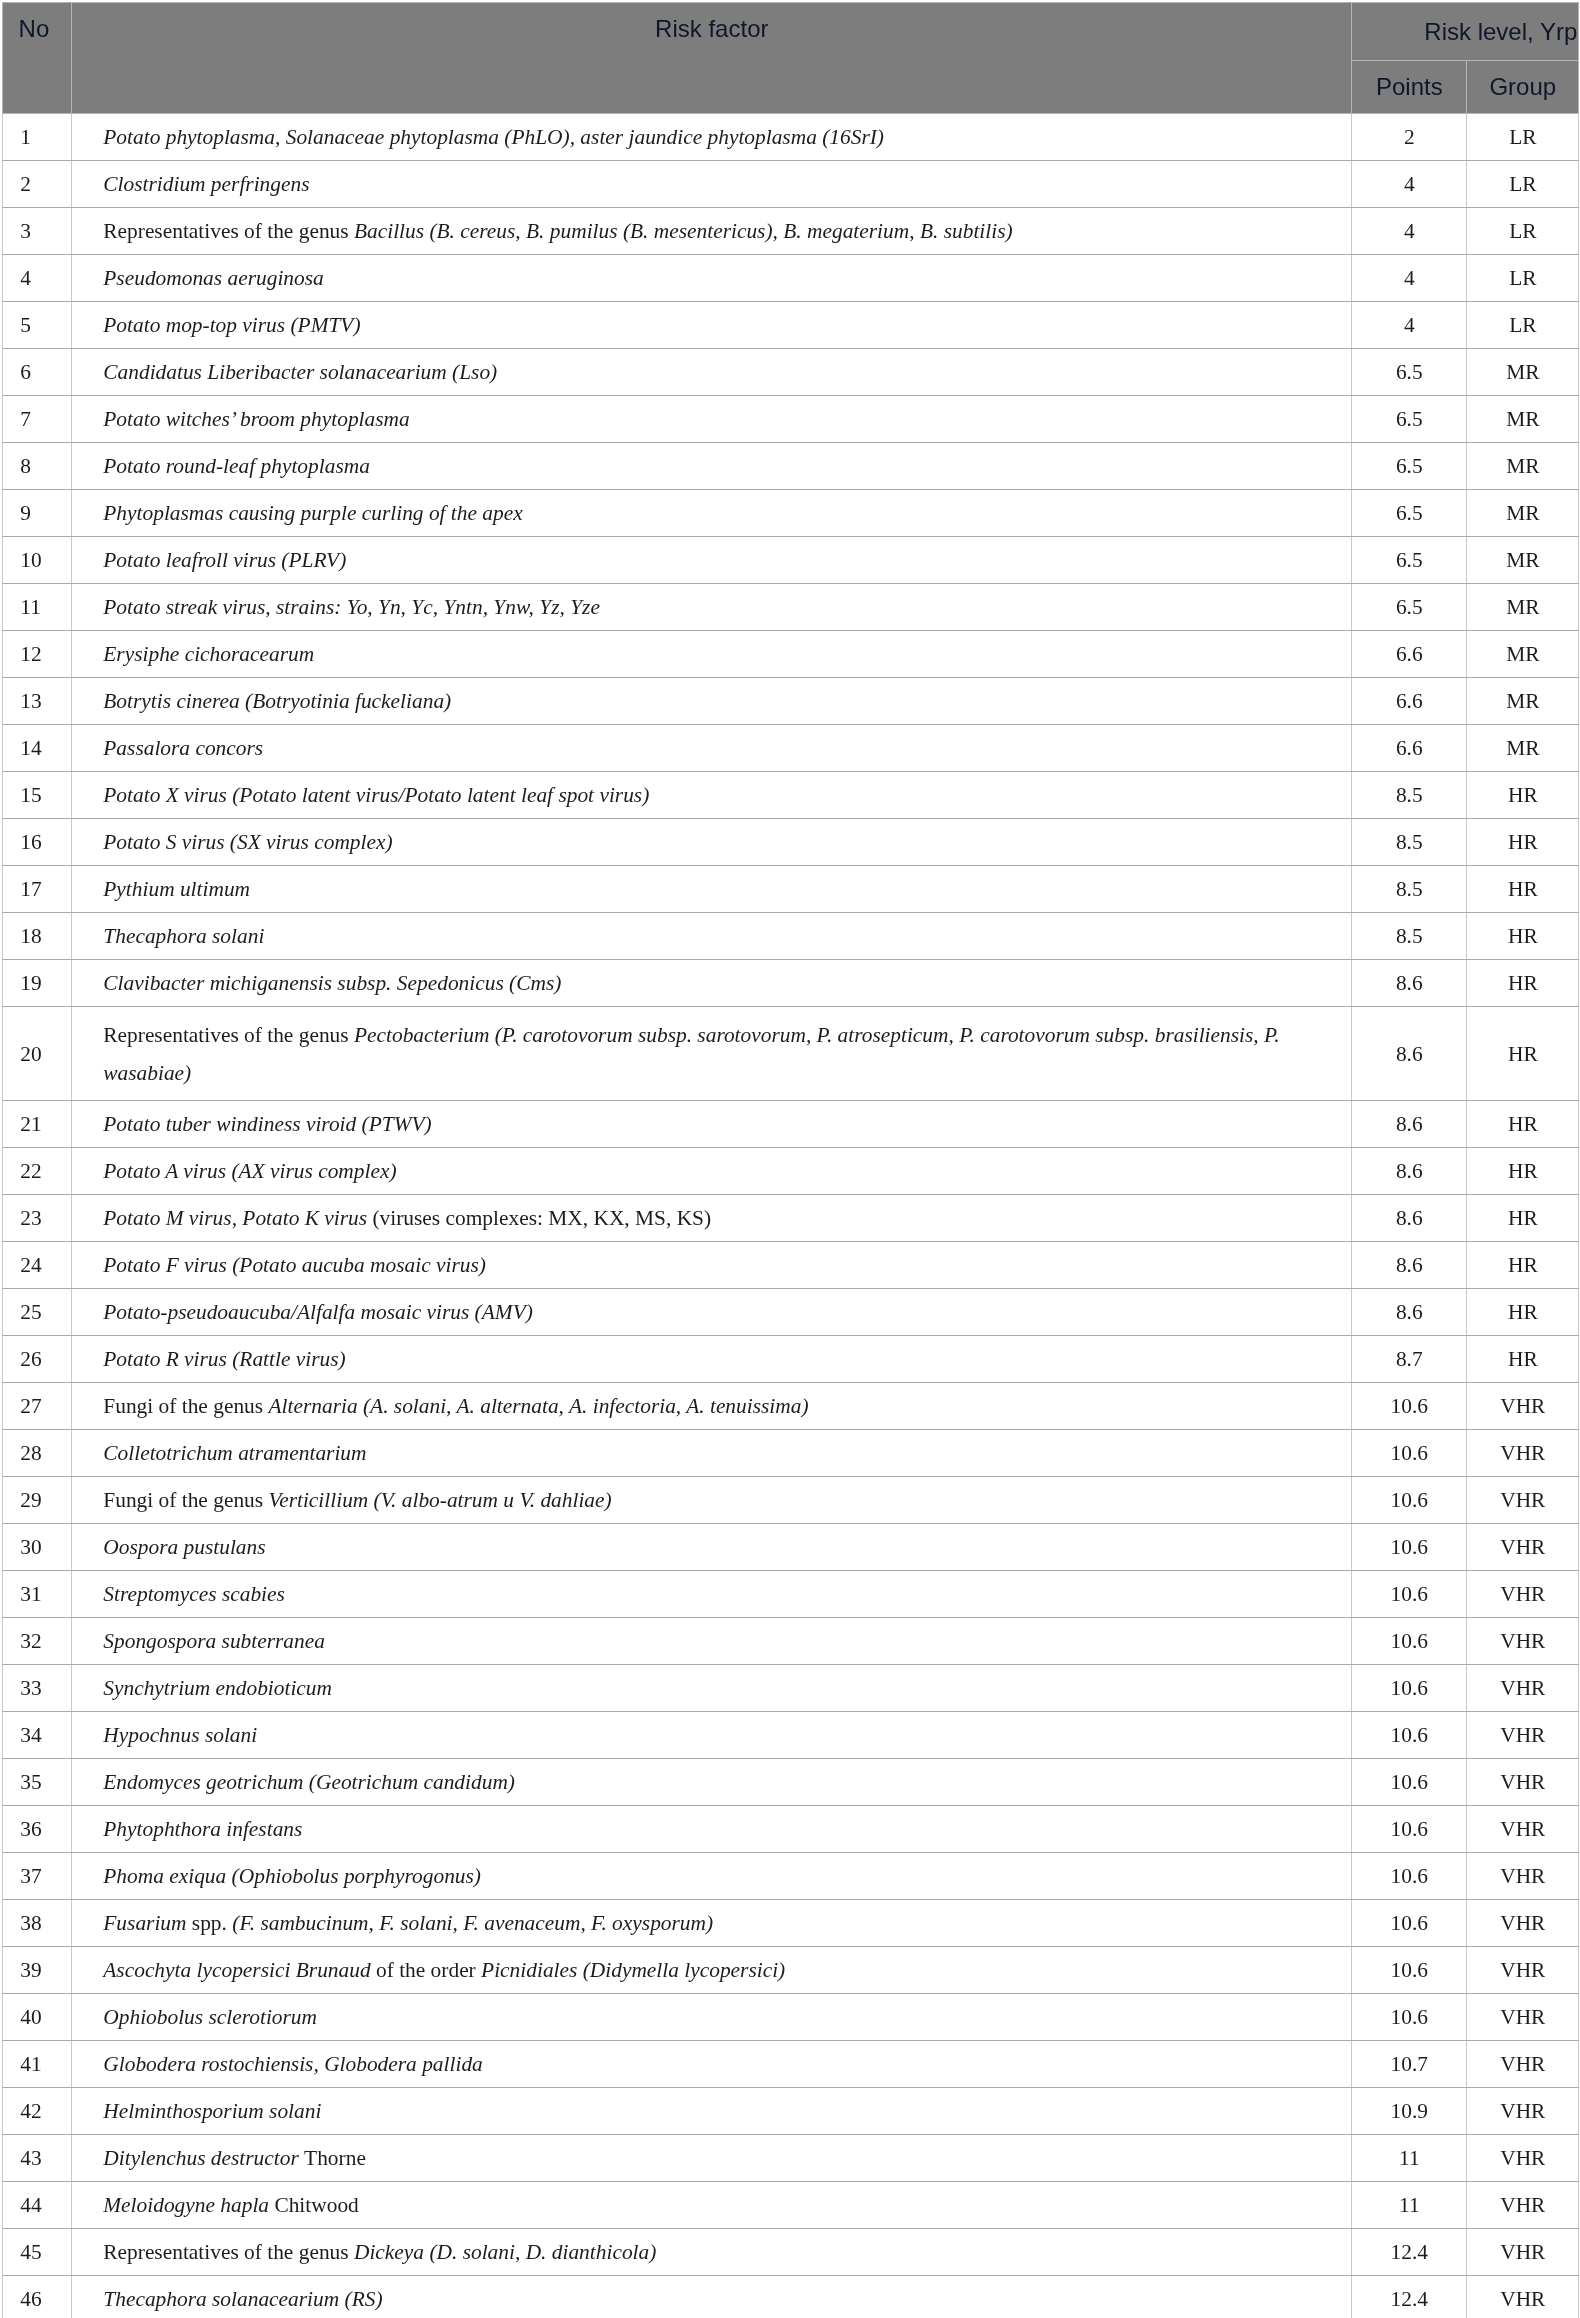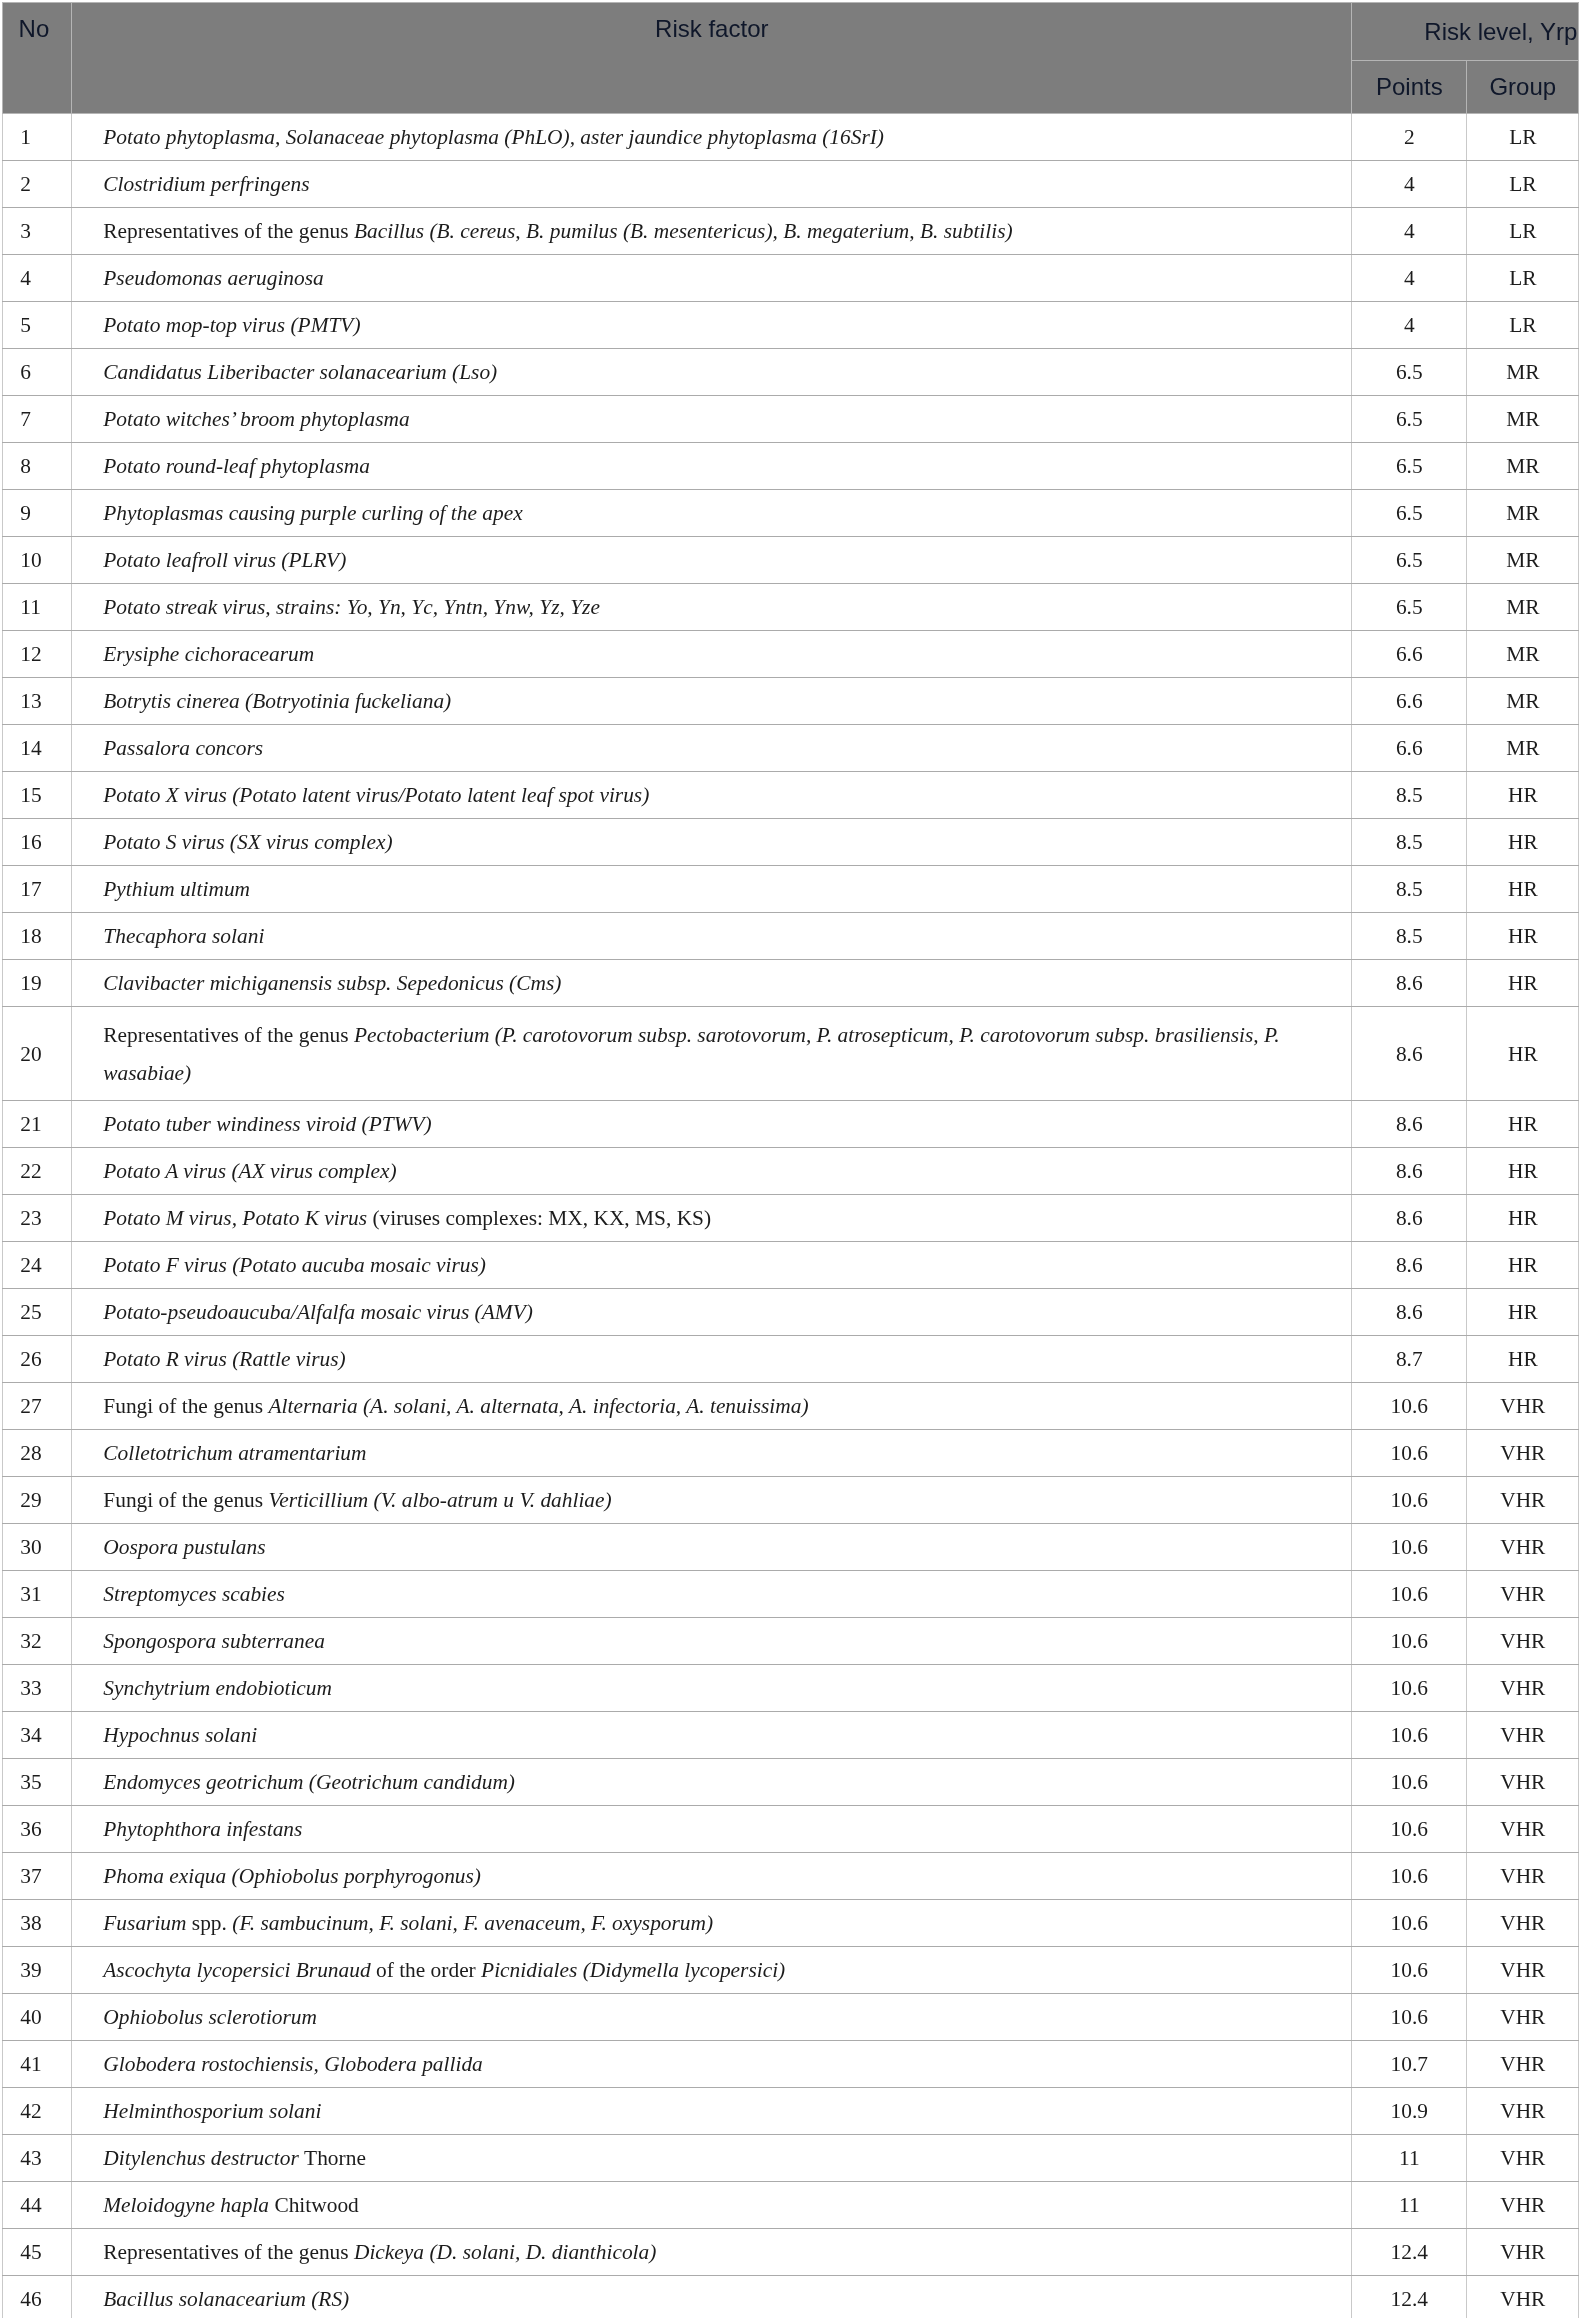--- a/index.html
+++ b/index.html
@@ -325,19 +325,19 @@
         <td class="group">VHR</td>
       </tr>
       <tr>
         <td class="no">45</td>
         <td class="factor"><span class="rm">Representatives of the genus </span><span class="it">Dickeya (D. solani, D. dianthicola)</span></td>
         <td class="points">12.4</td>
         <td class="group">VHR</td>
       </tr>
       <tr>
         <td class="no">46</td>
-        <td class="factor"><span class="it">Bacillus solanacearium (RS)</span></td>
+        <td class="factor"><span class="it">Thecaphora solanacearium (RS)</span></td>
         <td class="points">12.4</td>
         <td class="group">VHR</td>
       </tr>
     </tbody>
 </table>
 
 
 </body></html>

